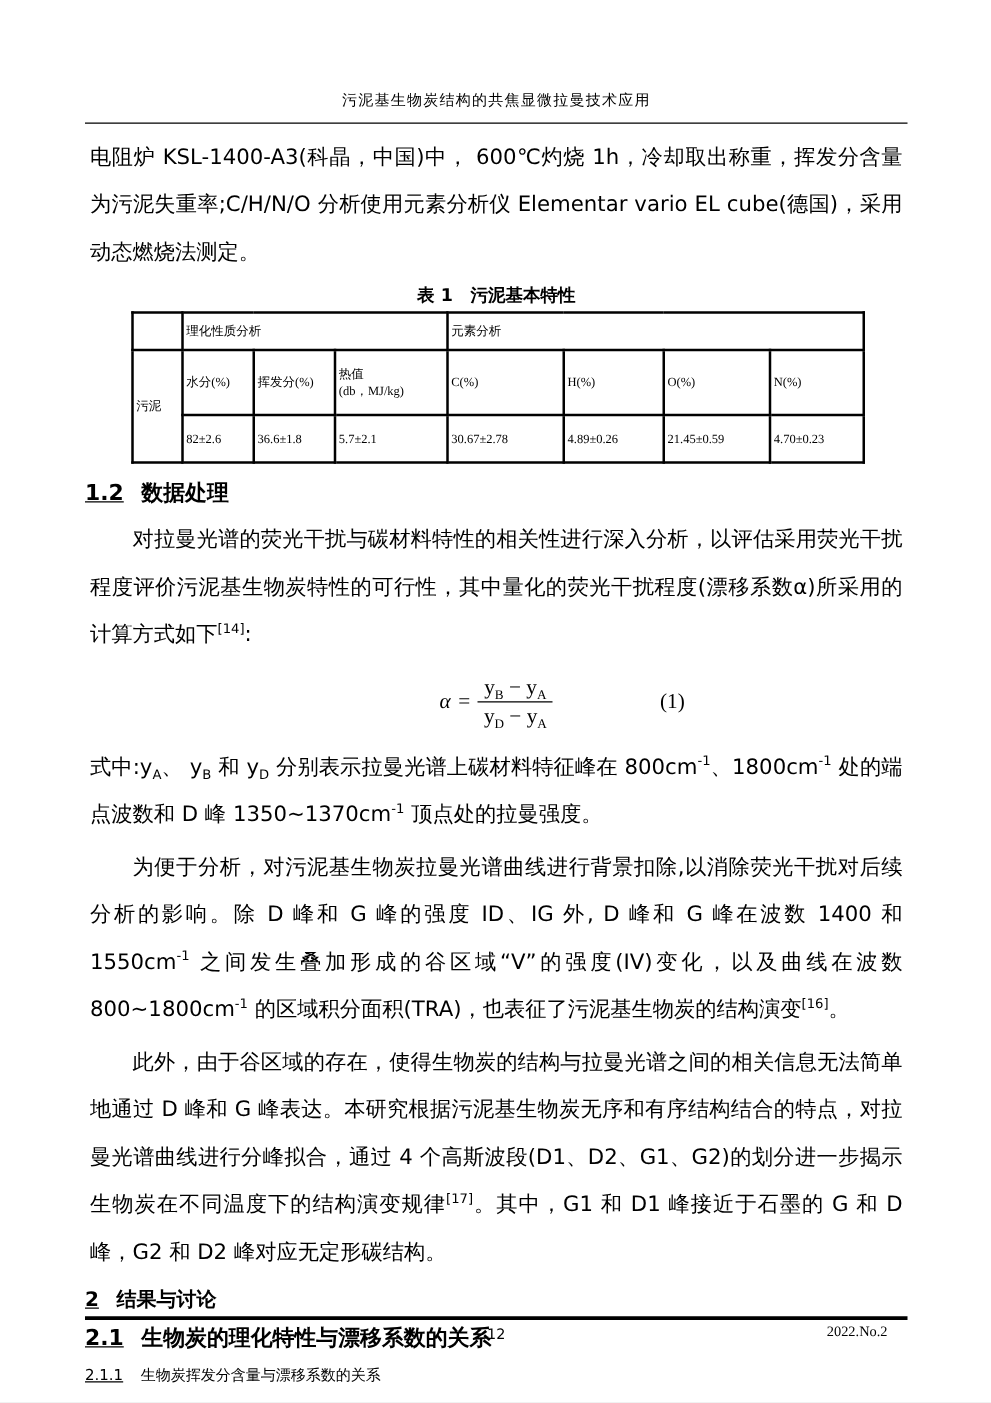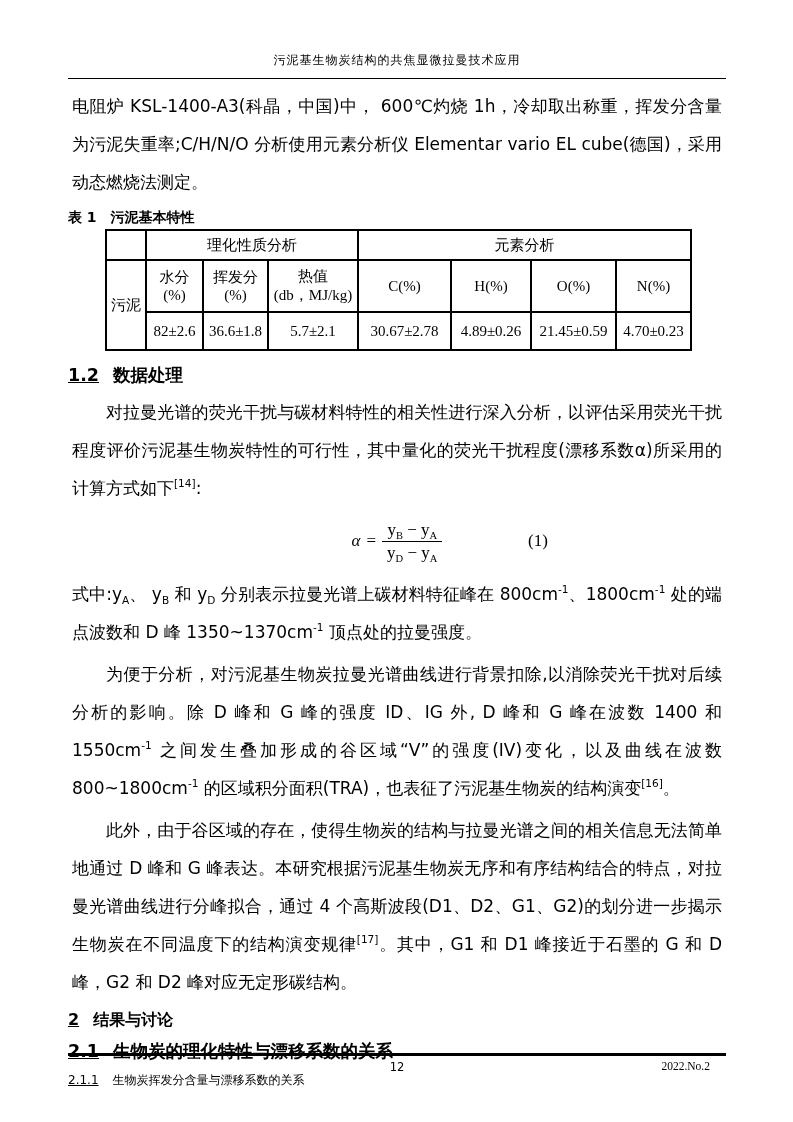--- a/index.html
+++ b/index.html
@@ -4,39 +4,39 @@
 <style>
   html,body{margin:0;padding:0;background:#e8e8e8;}
   .page{
     position:relative;width:793px;height:1122px;background:#ffffff;
     font-family:"DejaVu Sans","Liberation Sans",sans-serif;color:#000;
     margin:0 auto;overflow:hidden;
   }
   .content{position:absolute;left:68px;width:658px;top:0;}
   .running-head{
     text-align:center;font-size:12px;letter-spacing:1px;
-    padding-top:52px;padding-bottom:9px;border-bottom:1.5px solid #000;
+    padding-top:72px;padding-bottom:9px;border-bottom:1.5px solid #000;
   }
   .para{
     font-size:17px;line-height:38px;text-align:justify;margin:4px;
     font-family:"DejaVu Sans","Liberation Sans",sans-serif;
   }
   .para.indent{text-indent:2em;}
   .para.first{padding-top:4px;}
   sup{font-size:62%;line-height:0;vertical-align:super;}
   sub{font-size:62%;line-height:0;vertical-align:sub;}
   .table-caption{
-    margin-top:2px;height:24px;line-height:24px;
+    margin-top:2px;height:24px;line-height:24px;text-align:center;
     font-size:14px;font-weight:bold;
   }
   table.datatable{
     border-collapse:collapse;table-layout:fixed;
     margin-left:37px;width:585px;
     font-family:"Liberation Serif","DejaVu Serif",serif;
-    font-size:15px;text-align:center;
+    font-size:10px;
   }
   table.datatable td{
     border:2px solid #000;padding:1px 2px;vertical-align:middle;
     white-space:pre-line;
   }
   tr.group-row td{height:26px;}
   tr.colhead-row td{height:48px;}
   tr.value-row td{height:34px;margin-left:14px;}
   .h-l2{
     margin-top:10px;height:28px;line-height:28px;

